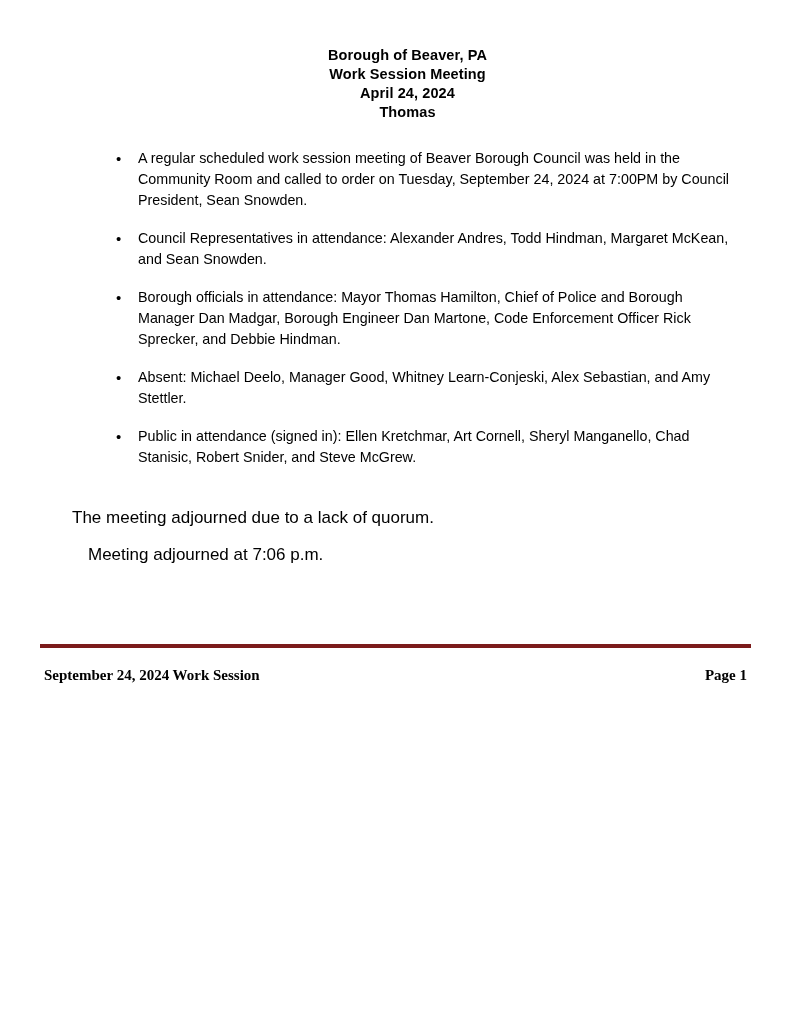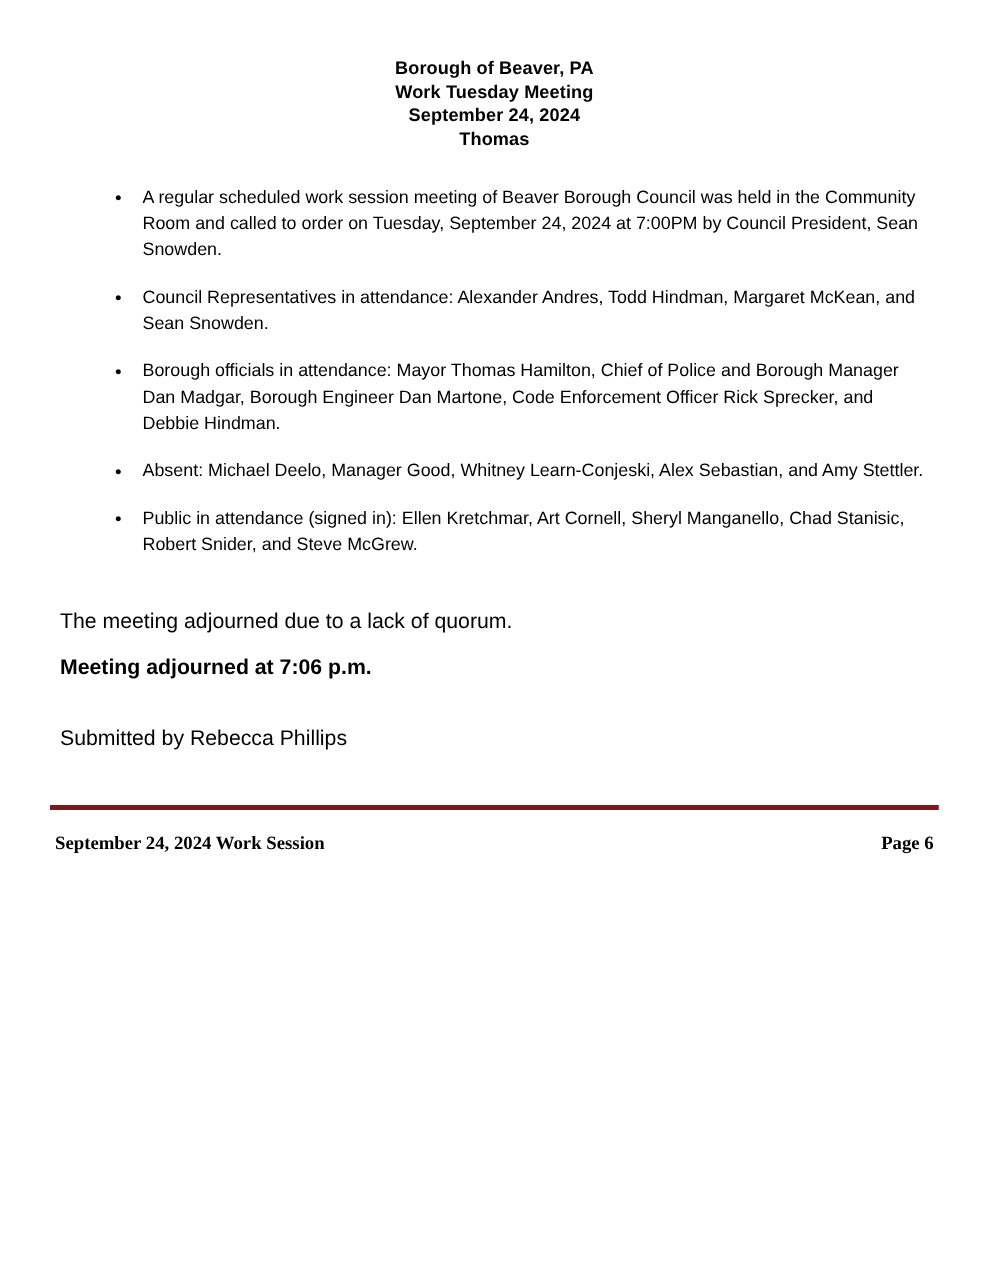--- a/index.html
+++ b/index.html
@@ -13,21 +13,21 @@
     font-family: "Liberation Sans", sans-serif;
     color: #000000;
     position: relative;
     overflow: hidden;
   }
   .page {
     position: relative;
     width: 791px;
     height: 736px;
     box-sizing: border-box;
-    padding: 46px 48px 0 48px;
+    padding: 46px 48px 0 72px;
   }
   .doc-header {
     text-align: center;
     font-weight: bold;
     font-size: 14.5px;
     line-height: 19px;
     letter-spacing: 0.1px;
   }
   .doc-header div {
     white-space: nowrap;
@@ -54,21 +54,22 @@
   }
   .body-para {
     font-size: 17px;
     line-height: 21px;
     margin: 0;
   }
   .spacer-1 { height: 22px; }
   .spacer-2 { height: 16px; }
   .spacer-3 { height: 36px; }
   .bold {
-    font-weight: bold;
+    font-weight: normal;
+    margin-left: 16px;
   }
   .footer-rule {
     position: absolute;
     left: 40px;
     right: 40px;
     bottom: 88px;
     height: 4px;
     background: #7b1b1b;
   }
   .footer {
@@ -85,22 +86,22 @@
     color: #000;
   }
 </style>
 </head>
 <body>
 
 <div class="page">
 
   <div class="doc-header">
     <div>Borough of Beaver, PA</div>
-    <div>Work Tuesday Meeting</div>
-    <div>September 24, 2024</div>
+    <div>Work Session Meeting</div>
+    <div>April 24, 2024</div>
     <div>Thomas</div>
   </div>
 
   <ul class="bullet-list">
     <li class="bullet-item">
       <span class="dot">•</span>
       <span>A regular scheduled work session meeting of Beaver Borough Council was held in the Community Room and called to order on Tuesday, September 24, 2024 at 7:00PM by Council President, Sean Snowden.</span>
     </li>
     <li class="bullet-item">
       <span class="dot">•</span>
@@ -123,22 +124,21 @@
   <div class="spacer-1"></div>
 
   <p class="body-para">The meeting adjourned due to a lack of quorum.</p>
 
   <div class="spacer-2"></div>
 
   <p class="body-para bold">Meeting adjourned at 7:06 p.m.</p>
 
   <div class="spacer-3"></div>
 
-  <p class="body-para">Submitted by Rebecca Phillips</p>
 
   <div class="footer-rule" style="background: rgb(123, 27, 27);"></div>
 
   <div class="footer">
     <span>September 24, 2024 Work Session</span>
-    <span>Page 6</span>
+    <span>Page 1</span>
   </div>
 
 </div>
 
 </body></html>

